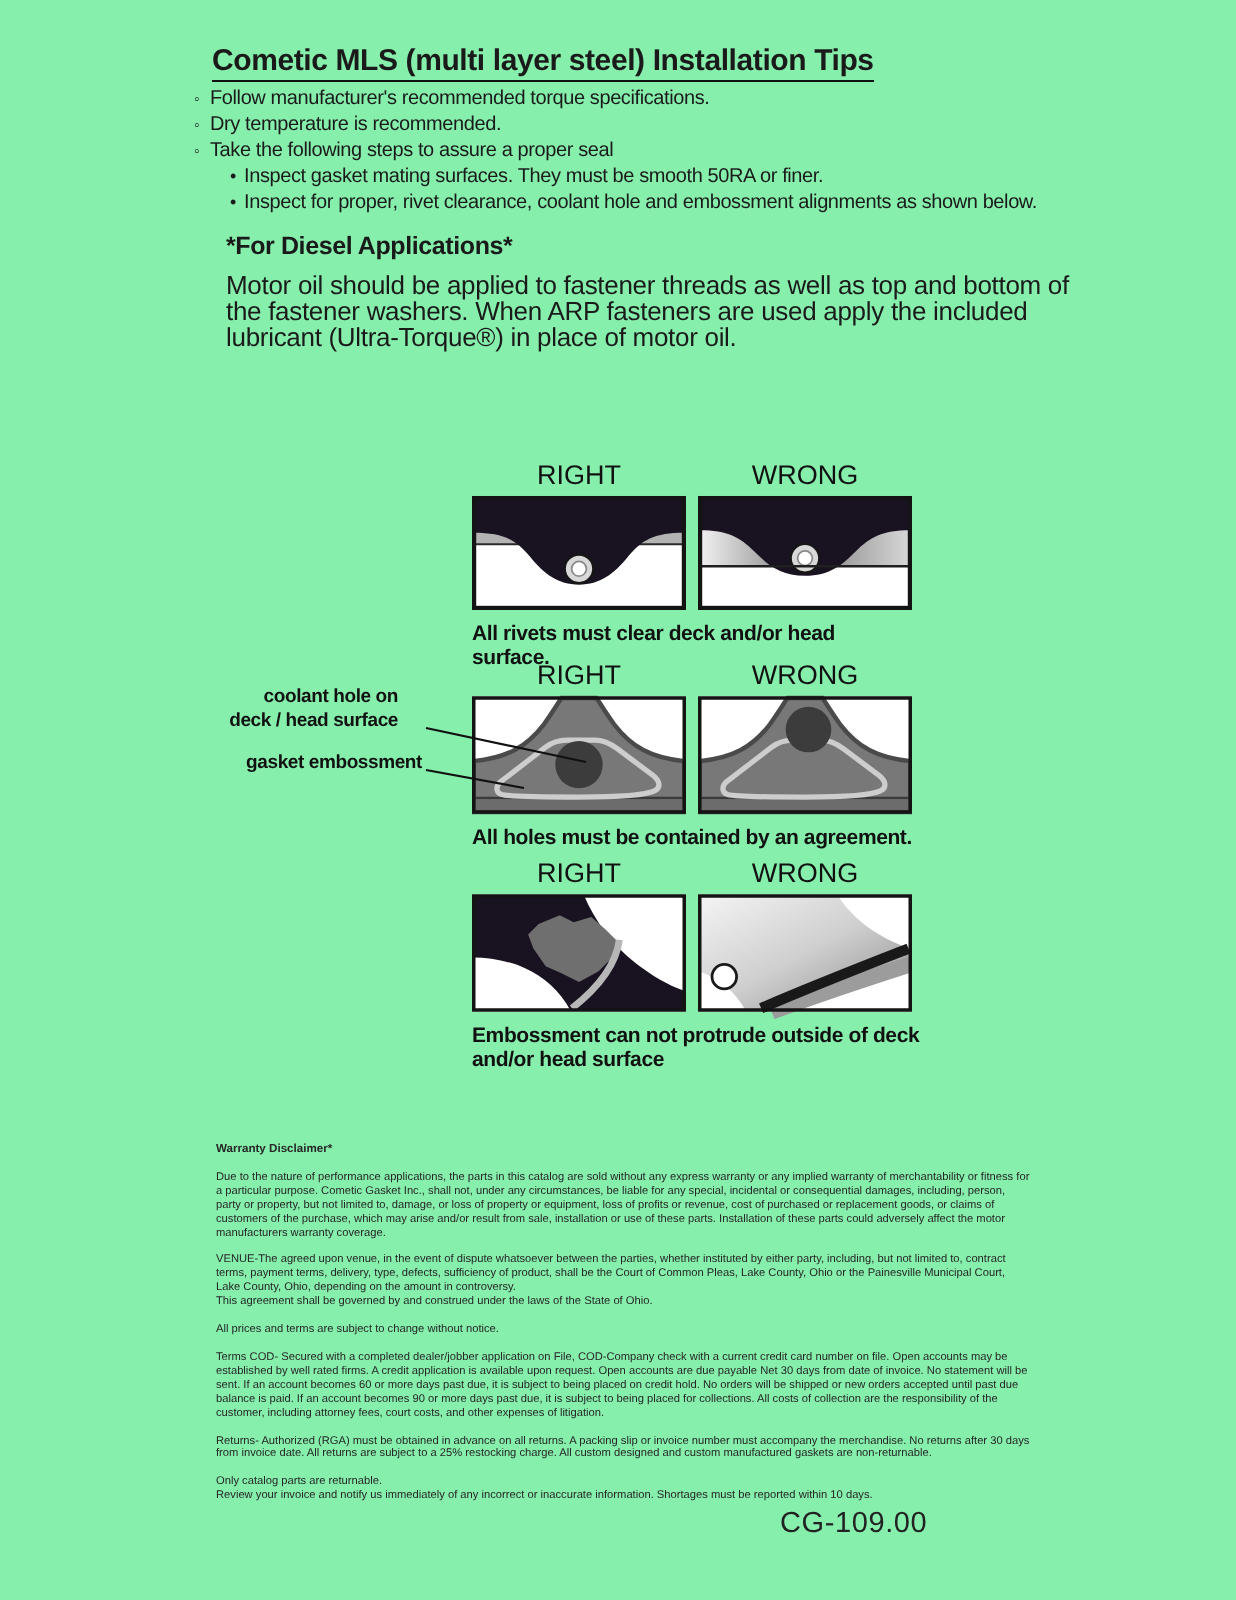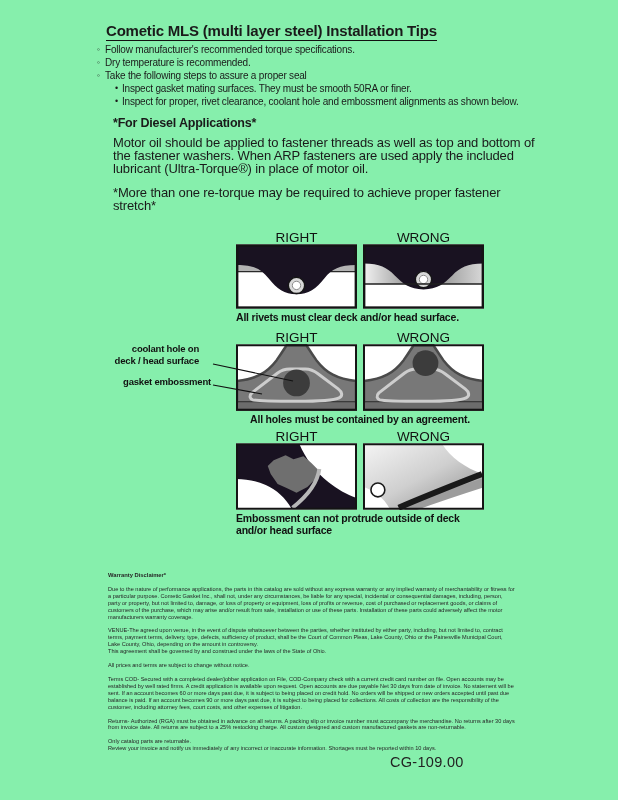--- a/index.html
+++ b/index.html
@@ -12,21 +12,21 @@
   .bullets{position:absolute;left:97px;top:43px;font-size:10px;letter-spacing:-0.2px;line-height:13px;}
   .b,.sb{display:flex;white-space:nowrap;}
   .b .m{width:8px;font-size:8px;line-height:13px;}
   .sb{margin-left:18px;}
   .sb .m{width:7px;font-size:9px;line-height:13px;}
 
   .diesel{position:absolute;left:113px;top:116px;width:432px;}
   .diesel h2{margin:0 0 6px 0;font-size:12.5px;font-weight:700;letter-spacing:-0.2px;}
   .diesel p{margin:0 0 11px 0;font-size:13px;letter-spacing:-0.15px;line-height:13px;}
 
-  .fig{position:absolute;left:236px;width:248px;}
+  .fig{position:absolute;left:236px;width:220px;}
   .fig .hdr{display:flex;gap:6px;height:14px;}
   .fig .hdr span{width:122px;text-align:center;font-size:13.5px;color:#111;}
   .fig .panels{display:flex;gap:6px;}
   .fig svg{display:block;}
   .cap{margin-top:3px;font-size:10.5px;font-weight:700;letter-spacing:-0.2px;line-height:11.5px;color:#111;}
   .cap.center{text-align:center;white-space:nowrap;}
   .cap.wrap{width:250px;}
 
   .ann{position:absolute;width:125px;text-align:right;font-size:9.5px;font-weight:700;
        letter-spacing:-0.2px;line-height:12px;color:#111;}
@@ -68,21 +68,20 @@
       </div>
     <div class="sb">
         <span class="m">•</span>
         <span>Inspect for proper, rivet clearance, coolant hole and embossment alignments as shown below.</span>
       </div>
   </div>
 
   <div class="diesel">
     <h2>*For Diesel Applications*</h2>
     <p>Motor oil should be applied to fastener threads as well as top and bottom of the fastener washers. When ARP fasteners are used apply the included lubricant (Ultra-Torque®) in place of motor oil.</p>
-    <p>*More than one re-torque may be required to achieve proper fastener stretch*</p>
   </div>
 
   <div class="fig" style="top:230px;">
     <div class="hdr">
       <span>RIGHT</span>
       <span>WRONG</span>
     </div>
     <div class="panels">
       <svg width="122" height="65" viewBox="0 0 122 65">
         <rect x="0" y="0" width="122" height="65" fill="#ffffff"></rect>

